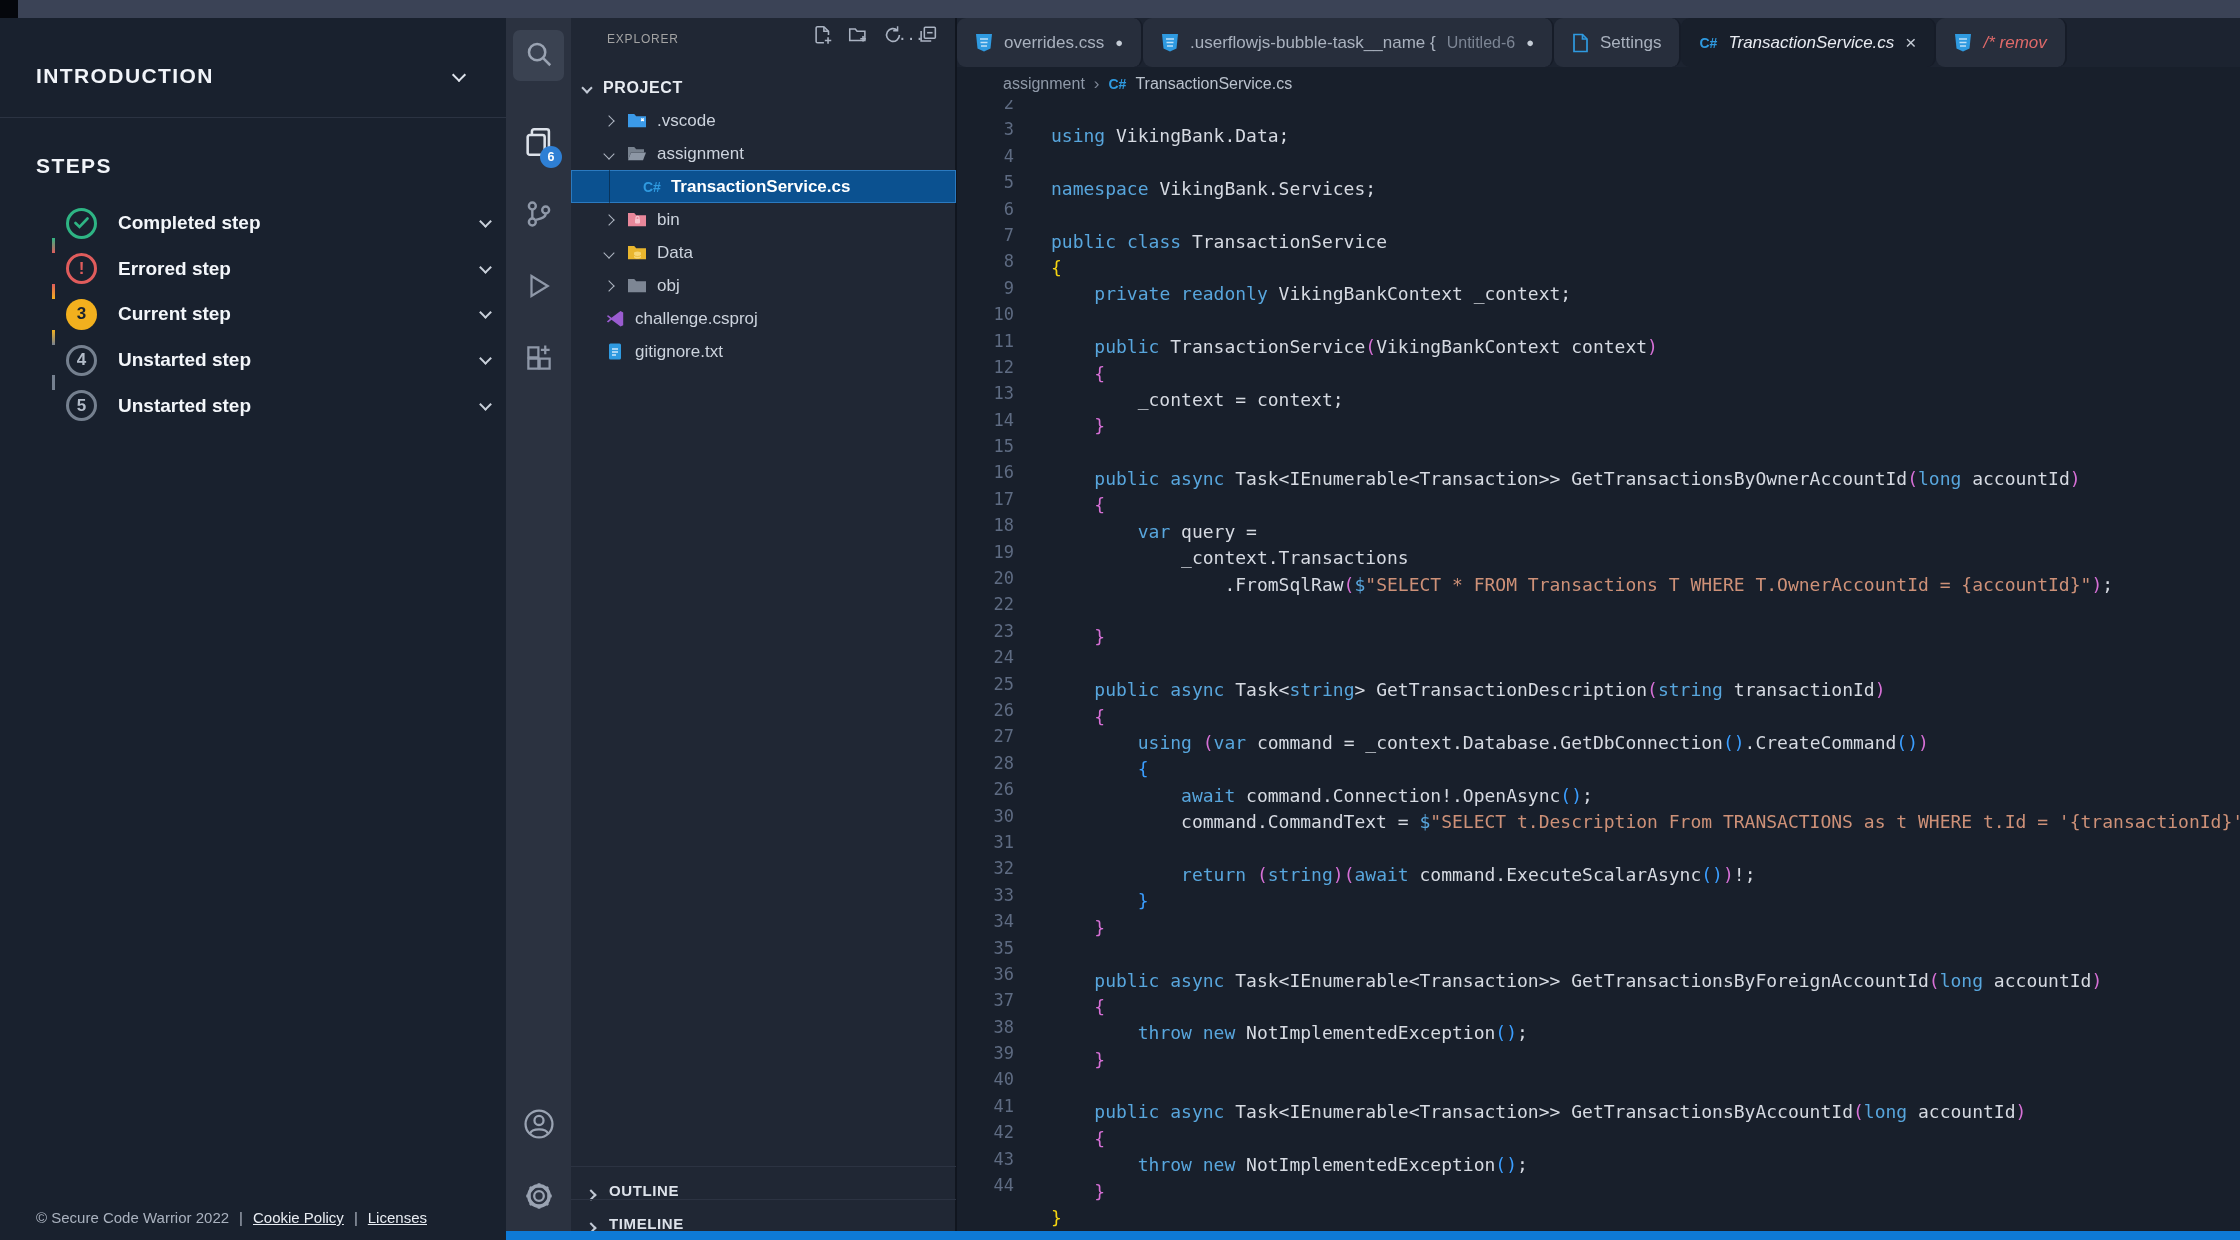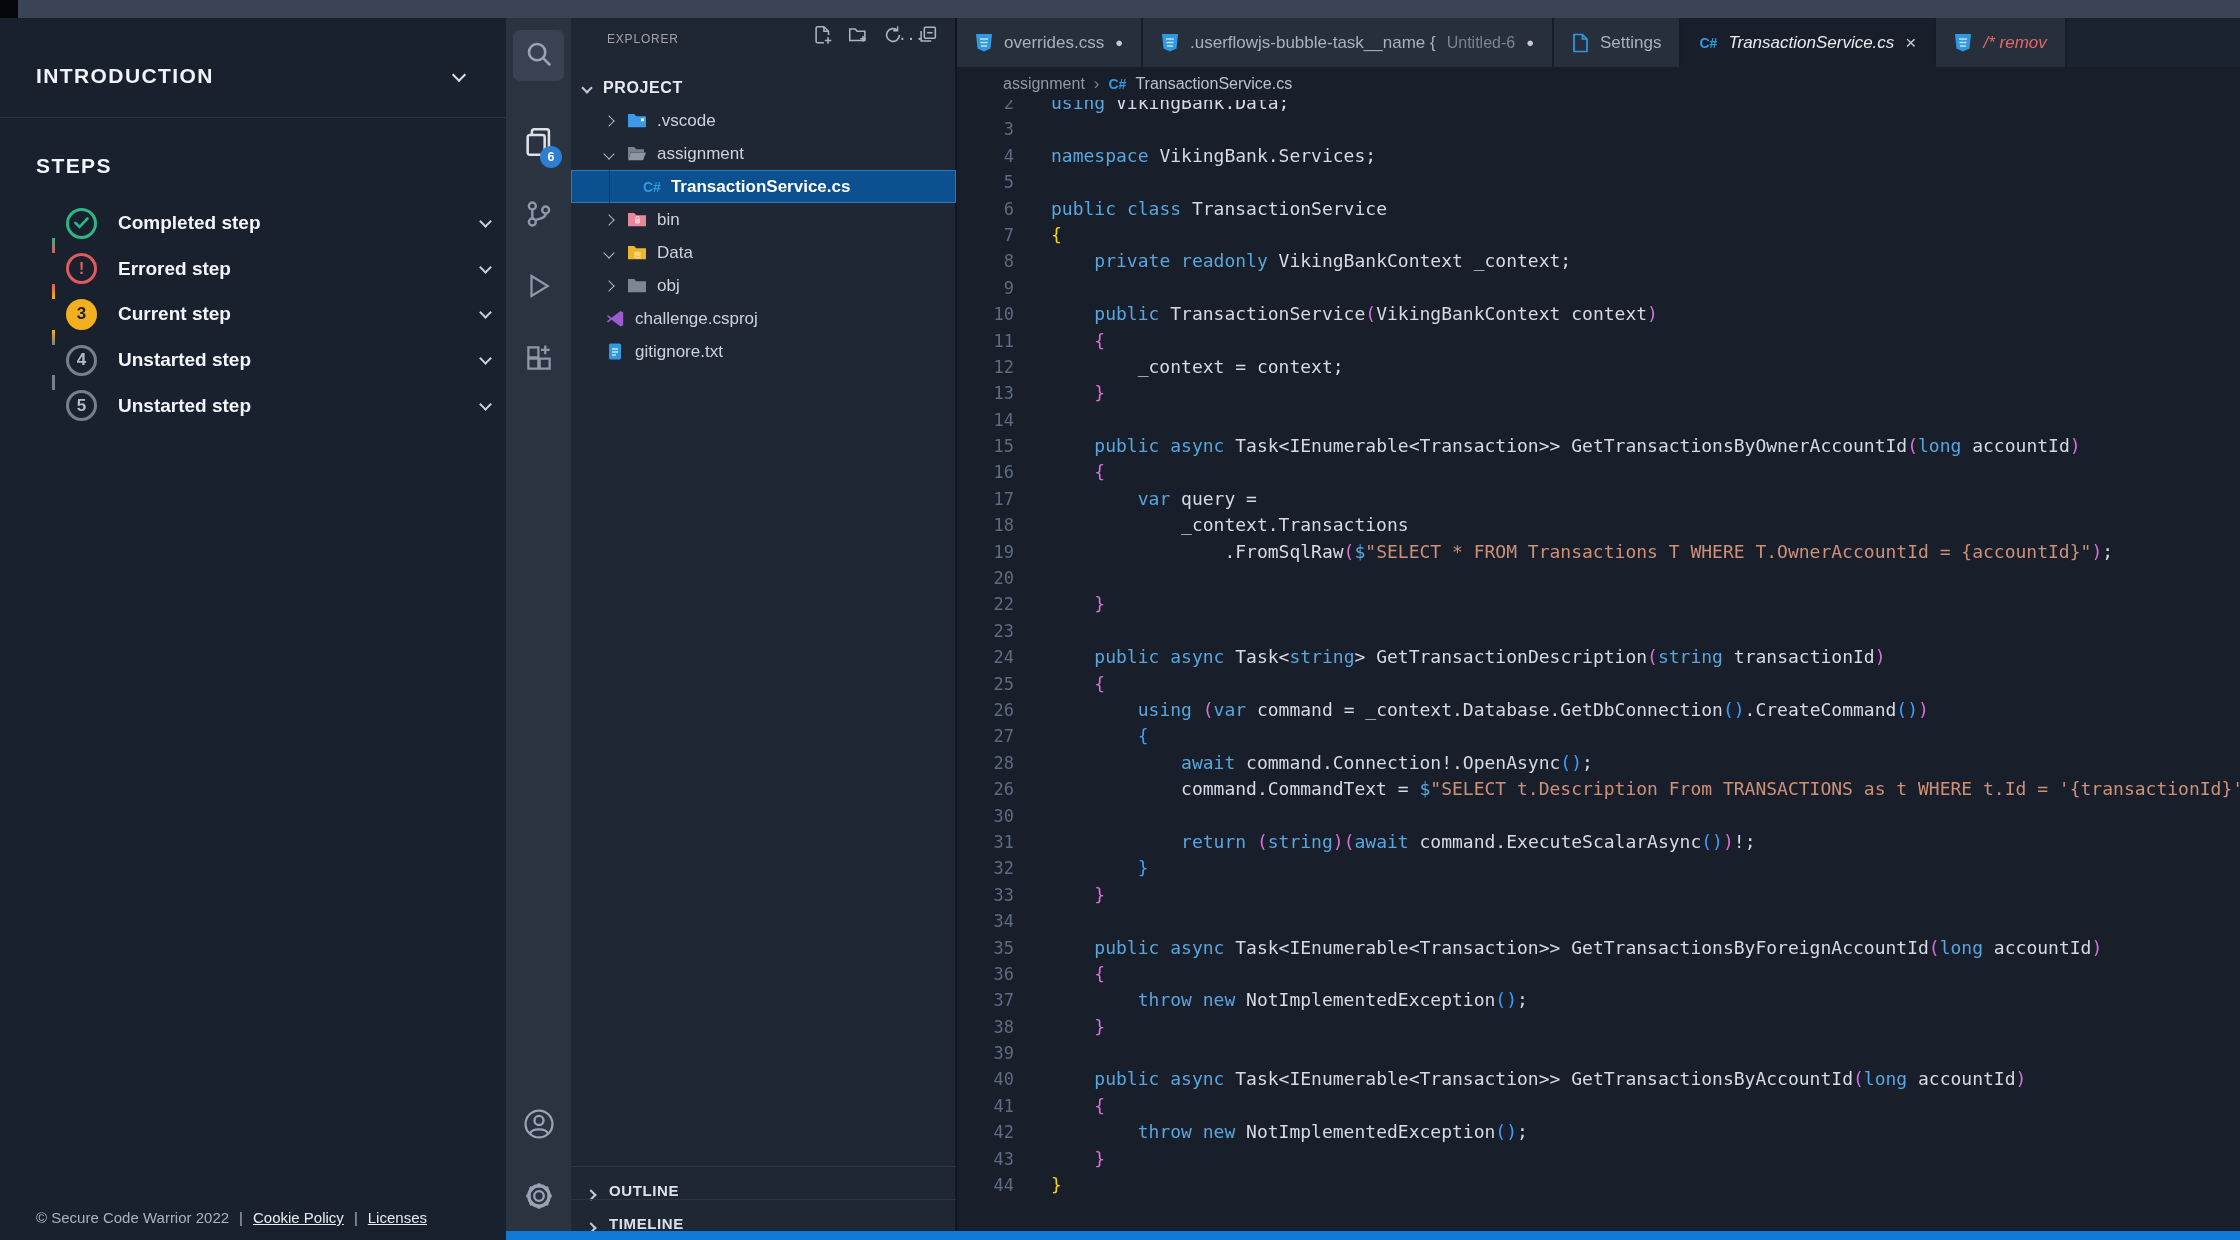--- a/index.html
+++ b/index.html
@@ -59,37 +59,37 @@
   .side-section { position:absolute; left:0; width:385px; height:33px; display:flex; align-items:flex-end; border-top:1px solid #2c3342; cursor:pointer; }
   .side-section .tchev { width:8px; height:8px; border-right:2px solid #c3cad6; border-bottom:2px solid #c3cad6; transform:rotate(-45deg); margin-left:16px; }
   .side-section span.lbl { margin-left:14px; font-size:15px; font-weight:700; letter-spacing:0.6px; color:#dde2ea; }
   .outline-row { top:1148px; }
   .timeline-row { top:1181px; }
 
   
   .editor { position:absolute; left:957px; top:18px; width:1283px; height:1222px; background:#181f2b; }
   .tabbar { position:absolute; left:0; top:0; width:1283px; height:49px; background:#1c2330; display:flex; }
   .tab { height:49px; display:flex; align-items:center; padding:0 18px; gap:11px; background:#272e3c;
-    border-right:2px solid #161c28; cursor:pointer; flex:none; }
+    border-right:2px solid #161c28; cursor:pointer; flex:none;border-radius:9px; }
   .tab .tlabel { font-size:17px; color:#a9b1be; white-space:nowrap; }
   .tab .tsecondary { font-size:16px; color:#7c8594; white-space:nowrap; }
   .tab.active { background:#181f2b; }
   .tab.active .tlabel { color:#e8ebf1; font-style:italic; }
   .tab .tlabel.error { color:#e06a6a; font-style:italic; }
   .tab .dirty { color:#c5ccd6; font-size:13px; }
   .tab .close { color:#c5ccd6; font-size:19px; line-height:1; }
   .breadcrumb { position:absolute; left:0; top:49px; width:1283px; height:33px; background:#181f2b; z-index:3;
     display:flex; align-items:center; gap:9px; padding-left:46px; font-size:16px; color:#8f99a8; }
   .breadcrumb .file { color:#bac2cd; }
   .breadcrumb .sep { font-size:17px; color:#7c8594; }
 
   .code-wrap { position:absolute; left:0; top:72px; width:1283px; height:1160px; z-index:1; }
   .cl { display:flex; height:26.4px; line-height:26.4px; font-family:"DejaVu Sans Mono", monospace; font-size:18px; }
   .ln { width:57px; text-align:right; color:#5e6b82; flex:none; font-size:17px; }
-  .ct { padding-left:37px; white-space:pre; }
+  .ct { padding-left:37px; white-space:pre;margin-top:33px; }
   .tok-k { color:#58a6dd; } .tok-p { color:#d6dae2; } .tok-s { color:#ce9178; }
   .tok-y { color:#f5d511; } .tok-m { color:#d670d6; } .tok-b { color:#3b9eff; }
 
   .bottom-bar { position:absolute; left:506px; top:1231px; width:1734px; height:9px; background:#0e7ad6; z-index:5; }
 
   svg { display:block; }
 </style>
 </head>
 <body>
 

